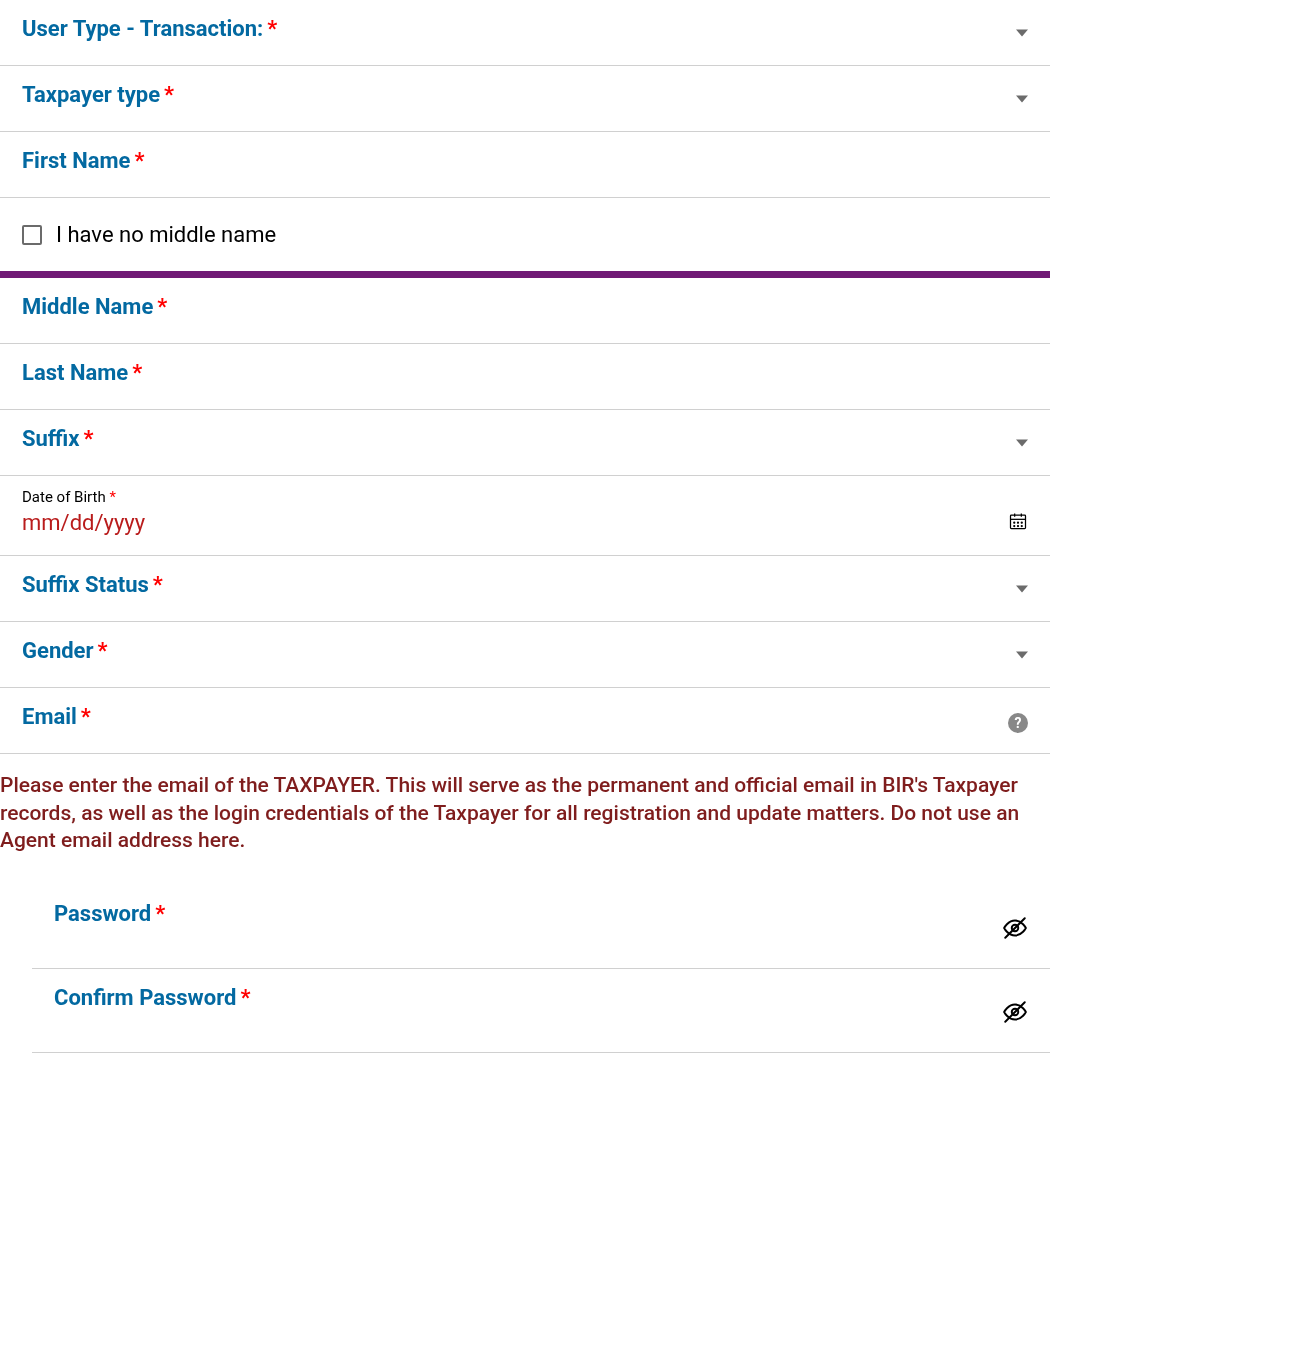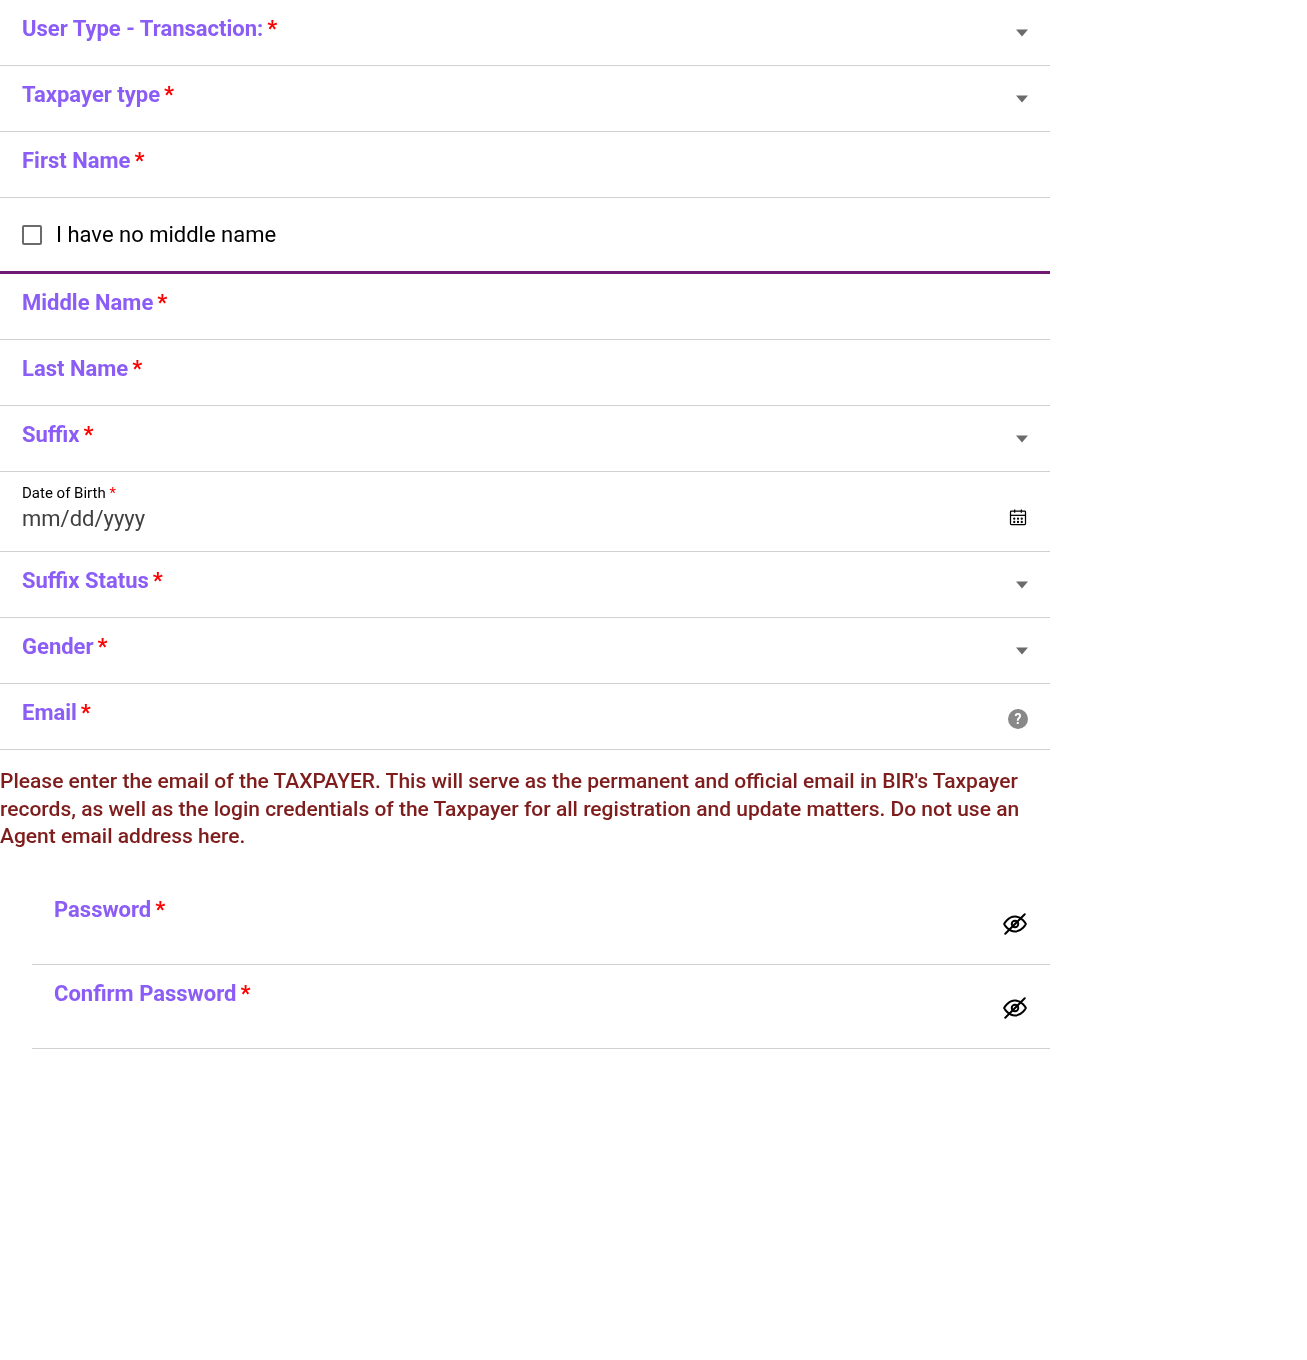--- a/index.html
+++ b/index.html
@@ -16,41 +16,41 @@
   .field {
     position: relative;
     border-bottom: 1px solid #d0d0d0;
     padding: 16px 0 24px 22px;
     display: flex;
     align-items: center;
   }
   .field-label {
     font-size: 22px;
     font-weight: 700;
-    color: #8b5cf6;
+    color: #0369a1;
   }
   .req {
     color: #ff0000;
     font-size: 22px;
     font-weight: 700;
     margin-left: 4px;
   }
   .select-caret {
     position: absolute;
     right: 22px;
     top: 50%;
     transform: translateY(-50%);
     width: 0;
     height: 0;
     border-left: 6px solid transparent;
     border-right: 6px solid transparent;
     border-top: 7px solid #6b6b6b;
   }
   .checkbox-row {
-    border-bottom: 3px solid #701a75;
+    border-bottom: 7px solid #701a75;
     padding: 24px 0 24px 22px;
     display: flex;
     align-items: center;
     gap: 14px;
   }
   .checkbox-box {
     width: 20px;
     height: 20px;
     border: 2px solid #6b6b6b;
     border-radius: 2px;
@@ -69,21 +69,21 @@
     font-size: 15px;
     color: #000;
     font-weight: 400;
   }
   .dob-small-label .req-sm {
     color: #ff0000;
     font-size: 15px;
   }
   .dob-placeholder {
     font-size: 22px;
-    color: #404040;
+    color: #b91c1c;
     margin-top: 4px;
     font-weight: 400;
   }
   .calendar-icon {
     position: absolute;
     right: 22px;
     bottom: 20px;
   }
   .help-text {
     font-size: 21px;

